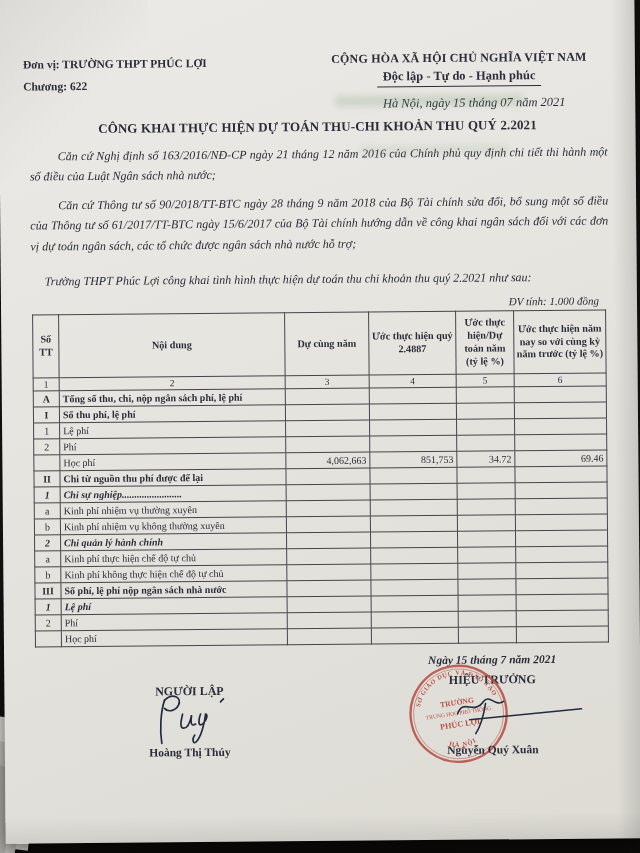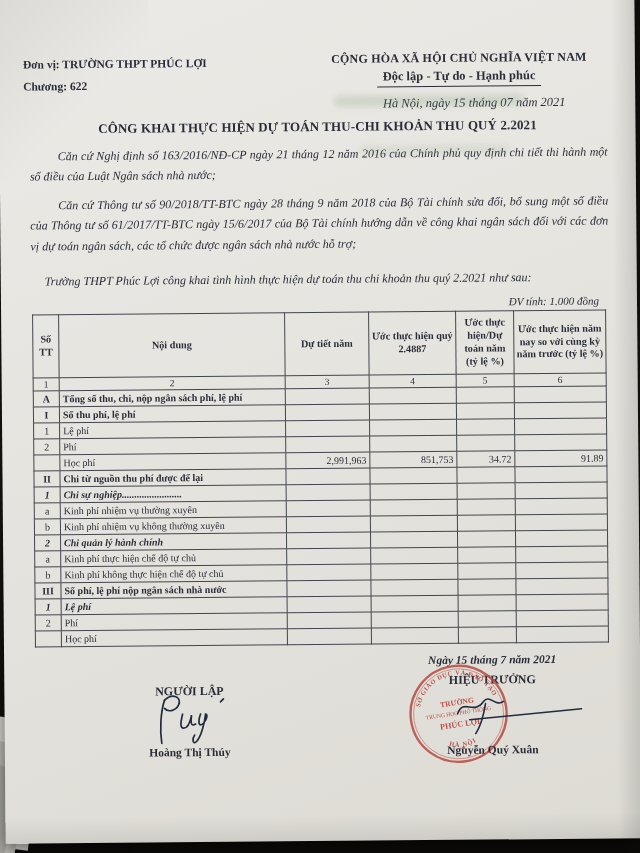--- a/index.html
+++ b/index.html
@@ -114,21 +114,21 @@
           <col class="c2">
           <col class="c3">
           <col class="c4">
           <col class="c5">
           <col class="c6">
       </colgroup>
       <thead>
         <tr>
           <th>Số TT</th>
           <th>Nội dung</th>
-          <th>Dự tiết năm</th>
+          <th>Dự cùng năm</th>
           <th>Ước thực hiện quý 2.4887</th>
           <th>Ước thực hiện/Dự toán năm (tỷ lệ %)</th>
           <th>Ước thực hiện năm nay so với cùng kỳ năm trước (tỷ lệ %)</th>
         </tr>
       </thead>
       <tbody>
           <tr>
             <td class="num-row">1</td>
             <td class="num-row">2</td>
             <td class="num-row">3</td>
@@ -164,24 +164,24 @@
             <td class="c-no s-normal">2</td>
             <td class="c-content s-normal">Phí</td>
             <td class="c-val"></td>
             <td class="c-val"></td>
             <td class="c-val"></td>
             <td class="c-val"></td>
           </tr>
           <tr>
             <td class="c-no s-normal"></td>
             <td class="c-content s-normal">Học phí</td>
-            <td class="c-val">2,991,963</td>
+            <td class="c-val">4,062,663</td>
             <td class="c-val">851,753</td>
             <td class="c-val">34.72</td>
-            <td class="c-val">91.89</td>
+            <td class="c-val">69.46</td>
           </tr>
           <tr>
             <td class="c-no s-bold">II</td>
             <td class="c-content s-bold">Chi từ nguồn thu phí được để lại</td>
             <td class="c-val"></td>
             <td class="c-val"></td>
             <td class="c-val"></td>
             <td class="c-val"></td>
           </tr>
           <tr>

